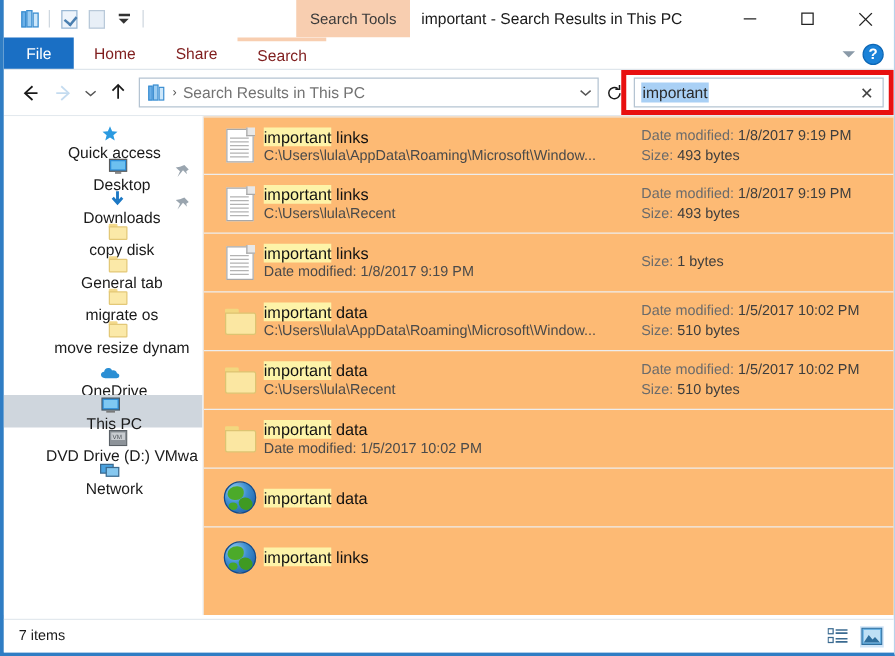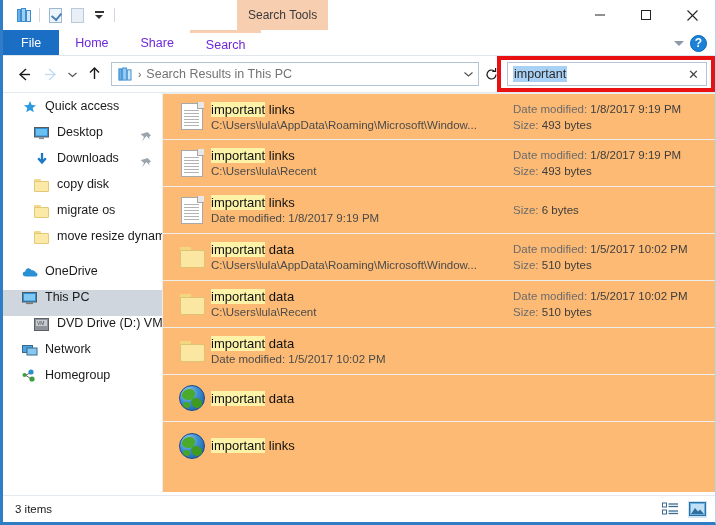--- a/index.html
+++ b/index.html
@@ -77,21 +77,21 @@
   
   .ribbon {
     position: relative;
     height: 26px;
     background: #ffffff;
     display: flex;
     align-items: stretch;
   }
   .tab {
     display: flex; align-items: center; justify-content: center;
-    font-size: 12.5px; color: #6d28d9;
+    font-size: 12.5px; color: #7f1d1d;
     padding: 0 16px;
   }
   .tab.file {
     background: #1a6fc4; color: #ffffff; padding: 0 18px;
   }
   .tab.search-active {
     border-top: 3px solid #f8ceb0;
     background: #ffffff;
   }
   .ribbon-right {
@@ -188,25 +188,26 @@
   .navpane {
     width: 160px;
     background: #ffffff;
     border-right: 1px solid #e8edf1;
     padding-top: 6px;
     overflow: hidden;
     flex-shrink: 0;
   }
   .nav-item {
     height: 26px;
-    display: flex; 
+    display: flex; align-items: center;
     padding-left: 18px;
     font-size: 12.5px; color: #1a1a1a;
     position: relative;
     white-space: nowrap;
+    flex-direction: column;
   }
   .nav-item.indent { padding-left: 30px; }
   .nav-item.selected { background: #cfd6dd; }
   .nav-ico {
     width: 17px; height: 16px; margin-right: 7px;
     display: flex; align-items: center; justify-content: center;
     flex-shrink: 0;
   }
   .pin {
     position: absolute; right: 10px; top: 6px;
@@ -340,20 +341,23 @@
           <div style="width:0;height:0;border-left:4px solid transparent;border-right:4px solid transparent;border-top:4px solid #333;"></div>
         </div>
       </div>
       <div class="qat-sep"></div>
     </div>
 
     <div class="ctxtab">
       <span>Search Tools</span>
     </div>
 
+    <div class="wintitle">
+      <span>important - Search Results in This PC</span>
+    </div>
 
     <div class="wincontrols">
       <div class="wc">
         <svg width="12" height="12" viewBox="0 0 12 12">
             <line x1="1" y1="6" x2="11" y2="6" stroke="#222" stroke-width="1"></line>
           </svg>
       </div>
       <div class="wc">
         <svg width="12" height="12" viewBox="0 0 12 12">
             <rect x="1.5" y="1.5" width="9" height="9" fill="none" stroke="#222" stroke-width="1"></rect>
@@ -495,20 +499,29 @@
       <div class="nav-item indent">
         <span class="nav-ico">
           <span class="folder">
               <span class="tabp"></span>
               <span class="body"></span>
             </span>
         </span>
         <span>copy disk</span>
       </div>
 
+      <div class="nav-item indent">
+        <span class="nav-ico">
+          <span class="folder">
+              <span class="tabp"></span>
+              <span class="body"></span>
+            </span>
+        </span>
+        <span>General tab</span>
+      </div>
 
       <div class="nav-item indent">
         <span class="nav-ico">
           <span class="folder">
               <span class="tabp"></span>
               <span class="body"></span>
             </span>
         </span>
         <span>migrate os</span>
       </div>
@@ -559,32 +572,20 @@
       <div class="nav-item">
         <span class="nav-ico">
           <svg width="16" height="14" viewBox="0 0 16 14">
               <rect x="0.5" y="2.5" width="10" height="7" fill="#4ba3e0" stroke="#3a6a90" stroke-width="1"></rect>
               <rect x="5" y="5" width="10" height="7" fill="#86c8f0" stroke="#3a6a90" stroke-width="1"></rect>
             </svg>
         </span>
         <span>Network</span>
       </div>
 
-      <div class="nav-item">
-        <span class="nav-ico">
-          <svg width="16" height="14" viewBox="0 0 16 14">
-              <circle cx="2.5" cy="6" r="2" fill="#3aa03a"></circle>
-              <circle cx="9" cy="3" r="2.6" fill="#2b8fd4"></circle>
-              <circle cx="10" cy="10" r="2.6" fill="#3aa03a"></circle>
-              <line x1="4" y1="6" x2="8" y2="4" stroke="#6a6a6a" stroke-width="1"></line>
-              <line x1="4" y1="6.5" x2="8.5" y2="9.5" stroke="#6a6a6a" stroke-width="1"></line>
-            </svg>
-        </span>
-        <span>Homegroup</span>
-      </div>
 
     </div>
 
     <div class="filelist">
 
       <div class="frow">
         <div class="ficon">
           <span class="docicon">
               <span class="sheet"></span>
               <span class="fold"></span>
@@ -640,21 +641,21 @@
               <span class="ln" style="top:16px"></span>
               <span class="ln" style="top:19px"></span>
               <span class="ln" style="top:22px"></span>
           </span>
         </div>
         <div class="fmain">
           <div class="fname"><span class="hl">important</span><span> links</span></div>
           <div class="fsub">Date modified:  1/8/2017 9:19 PM</div>
         </div>
         <div class="fmeta">
-          <div><span class="lbl">Size:</span> <span>6 bytes</span></div>
+          <div><span class="lbl">Size:</span> <span>1 bytes</span></div>
         </div>
       </div>
 
       <div class="frow">
         <div class="ficon">
           <span class="bigfolder">
               <span class="tabp"></span>
               <span class="body"></span>
             </span>
         </div>
@@ -724,21 +725,21 @@
         <div class="fmain">
           <div class="fname"><span class="hl">important</span><span> links</span></div>
         </div>
         <div class="fmeta"></div>
       </div>
 
     </div>
   </div>
 
   <div class="statusbar">
-    <span class="status-text">3 items</span>
+    <span class="status-text">7 items</span>
     <div class="view-btns">
       <div class="vb">
         <svg width="17" height="15" viewBox="0 0 17 15">
           <rect x="0.5" y="1" width="4" height="4" fill="none" stroke="#3a6a90" stroke-width="1"></rect>
           <rect x="0.5" y="8" width="4" height="4" fill="none" stroke="#3a6a90" stroke-width="1"></rect>
           <line x1="6.5" y1="2" x2="16" y2="2" stroke="#3a6a90" stroke-width="1.3"></line>
           <line x1="6.5" y1="4.5" x2="16" y2="4.5" stroke="#3a6a90" stroke-width="1.3"></line>
           <line x1="6.5" y1="9" x2="16" y2="9" stroke="#3a6a90" stroke-width="1.3"></line>
           <line x1="6.5" y1="11.5" x2="16" y2="11.5" stroke="#3a6a90" stroke-width="1.3"></line>
         </svg>

